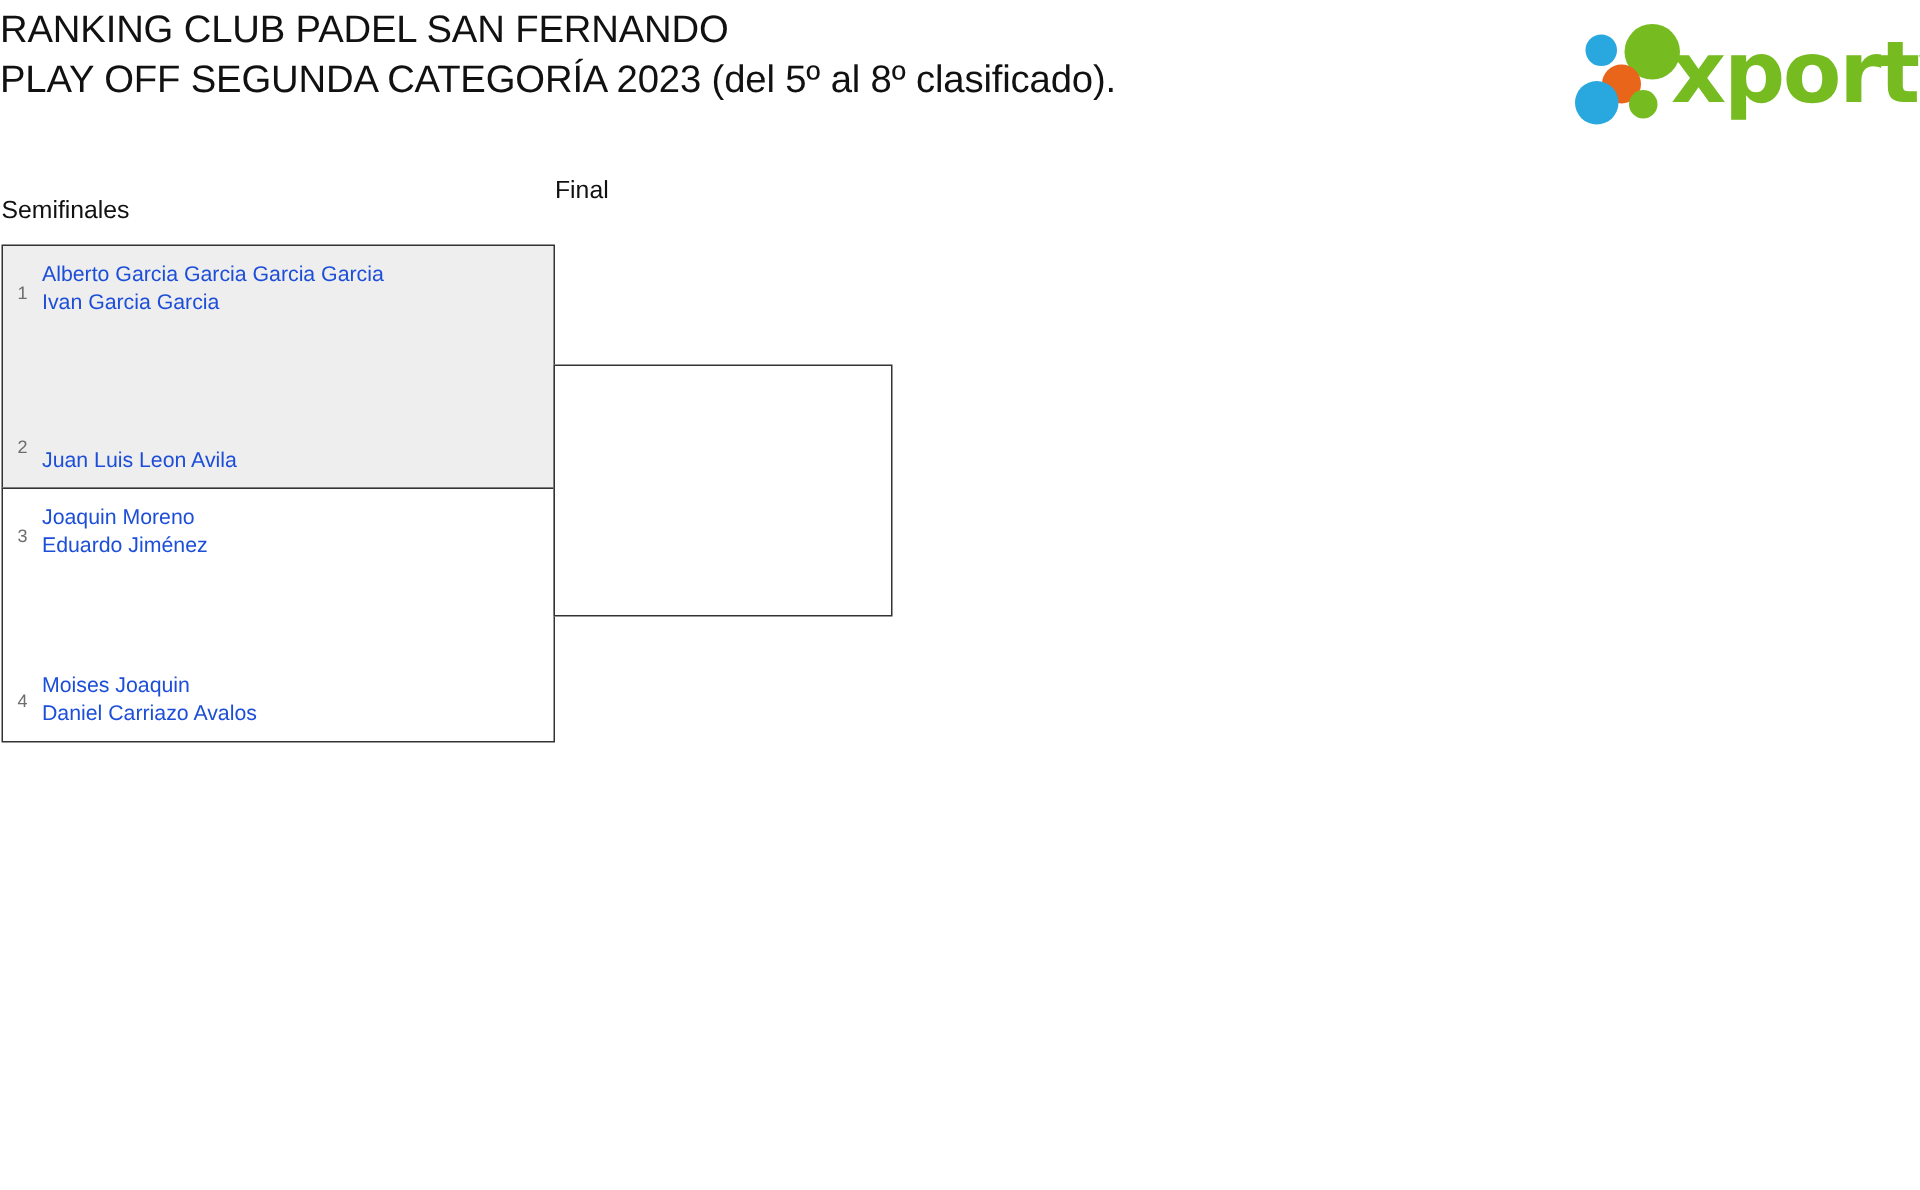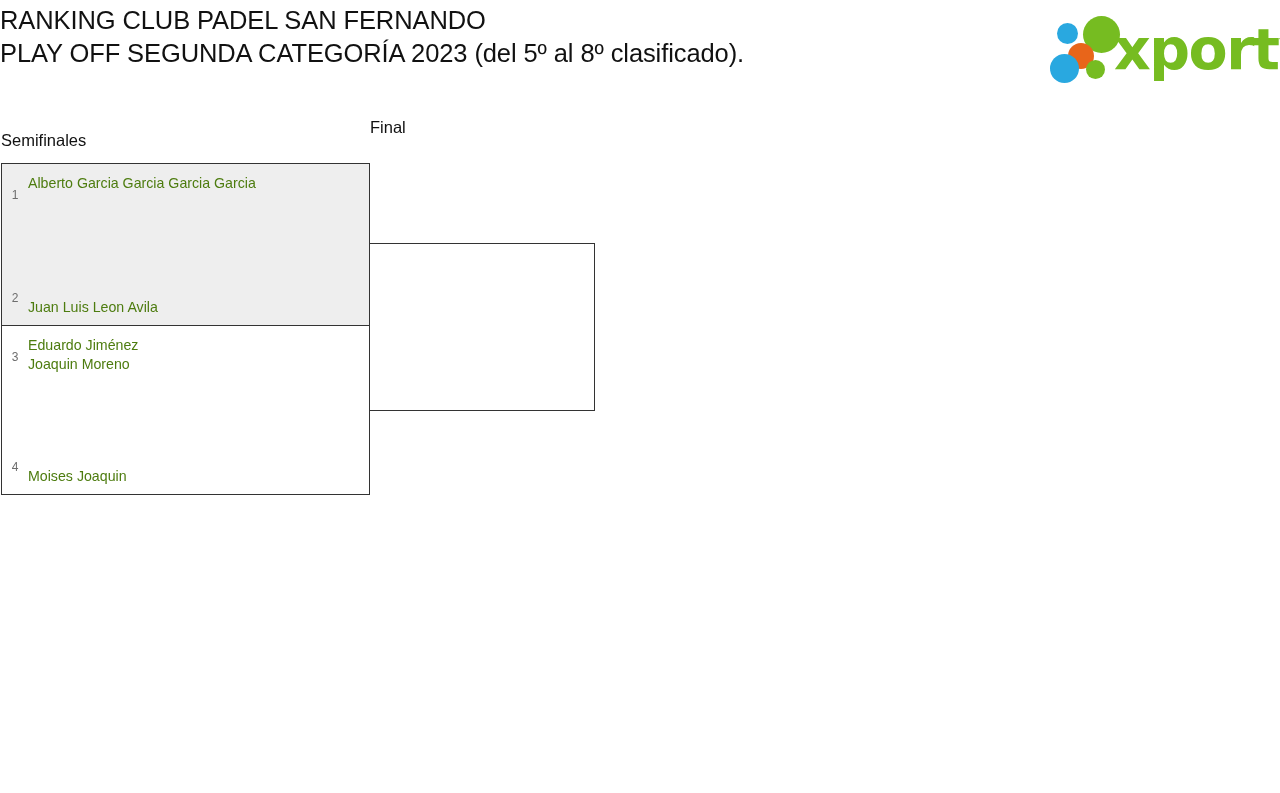--- a/index.html
+++ b/index.html
@@ -134,21 +134,21 @@
     align-self: center;
     padding-top: 1px;
   }
   .players {
     flex: 1 1 auto;
     min-width: 0;
   }
   .player {
     font-size: 14.2px;
     line-height: 19px;
-    color: #4d7c0f;
+    color: #1d4ed8;
     white-space: nowrap;
     overflow: hidden;
     text-overflow: ellipsis;
   }
 </style>
 </head>
 <body>
 
 <div id="header">
 
@@ -173,42 +173,44 @@
 <div id="bracket">
 
   <div class="round-header" id="round-header-0">Semifinales</div>
   <div class="round-header" id="round-header-1">Final</div>
 
   <div class="match-box highlight" id="match-sf-1">
     <div class="team team-top">
       <div class="seed">1</div>
       <div class="players">
         <div class="player">Alberto Garcia Garcia Garcia Garcia</div>
+        <div class="player">Ivan Garcia Garcia</div>
       </div>
     </div>
     <div class="team team-bottom">
       <div class="seed">2</div>
       <div class="players">
         <div class="player">Juan Luis Leon Avila</div>
       </div>
     </div>
   </div>
 
   <div class="match-box" id="match-sf-2">
     <div class="team team-top">
       <div class="seed">3</div>
       <div class="players">
+        <div class="player">Joaquin Moreno</div>
         <div class="player">Eduardo Jiménez</div>
-        <div class="player">Joaquin Moreno</div>
       </div>
     </div>
     <div class="team team-bottom">
       <div class="seed">4</div>
       <div class="players">
         <div class="player">Moises Joaquin</div>
+        <div class="player">Daniel Carriazo Avalos</div>
       </div>
     </div>
   </div>
 
   <div class="match-box" id="match-final">
     <div class="team team-top">
       <div class="seed"></div>
       <div class="players">
         <div class="player"></div>
         <div class="player"></div>

